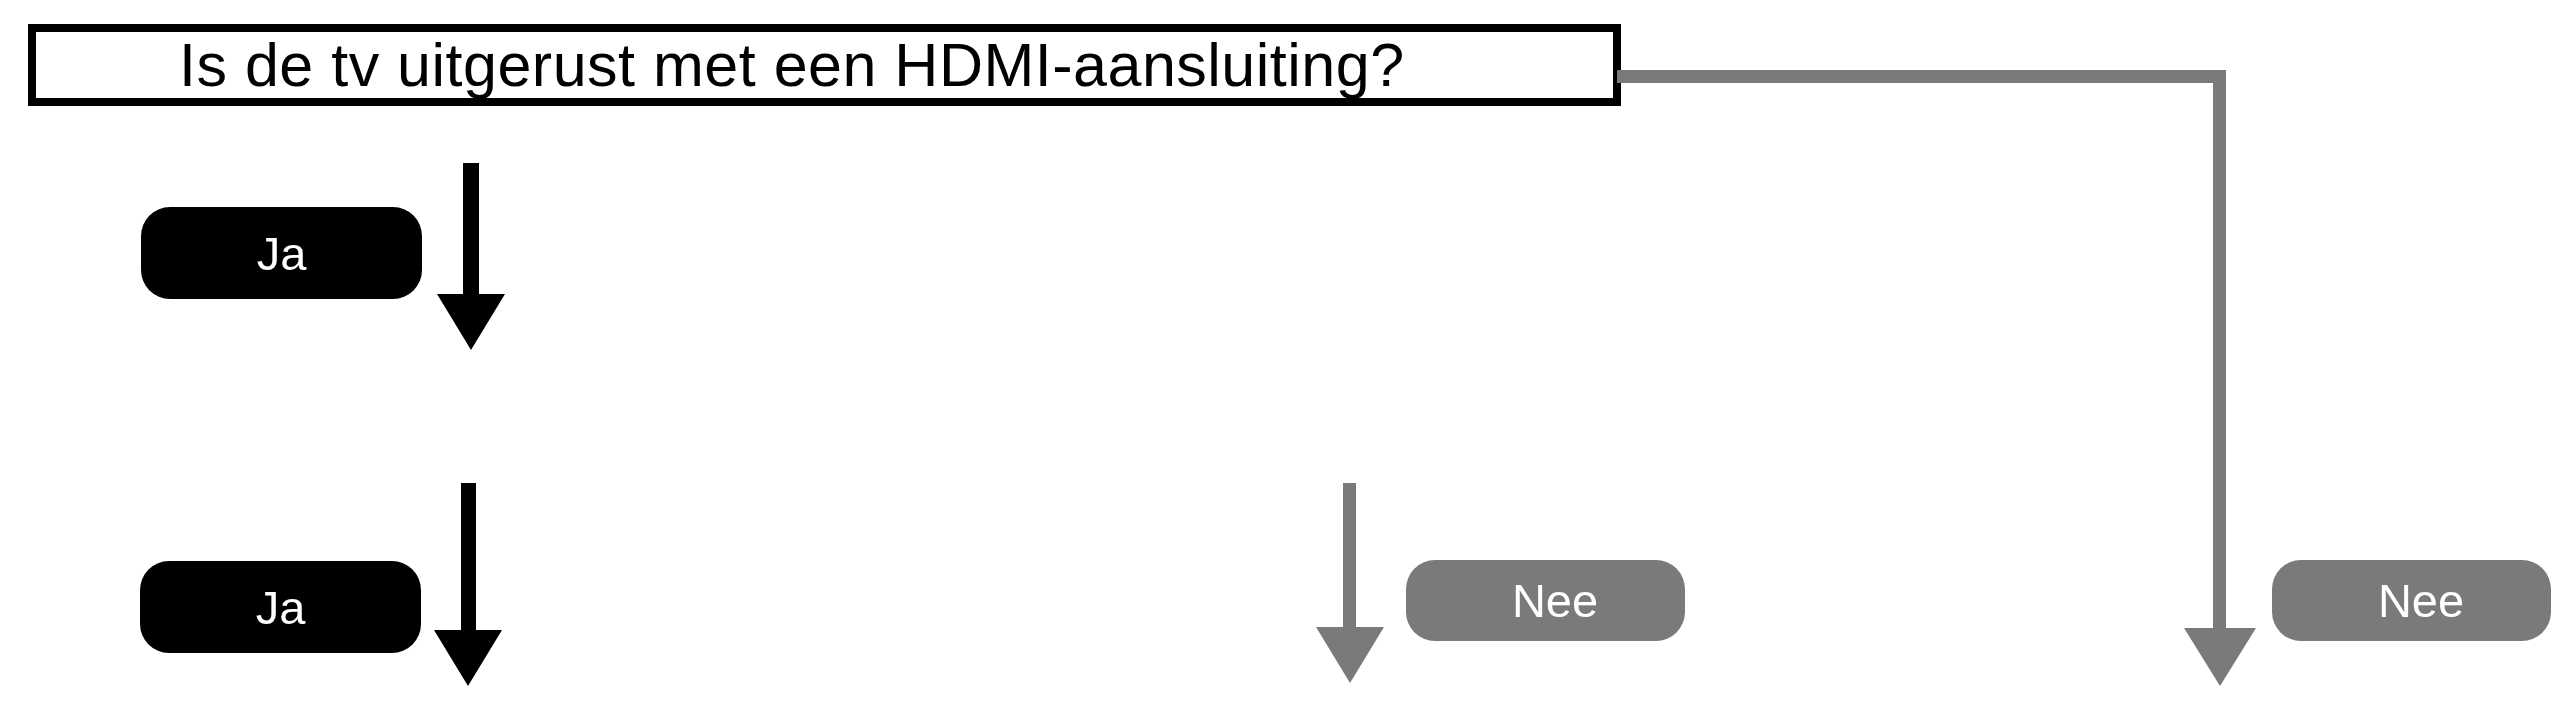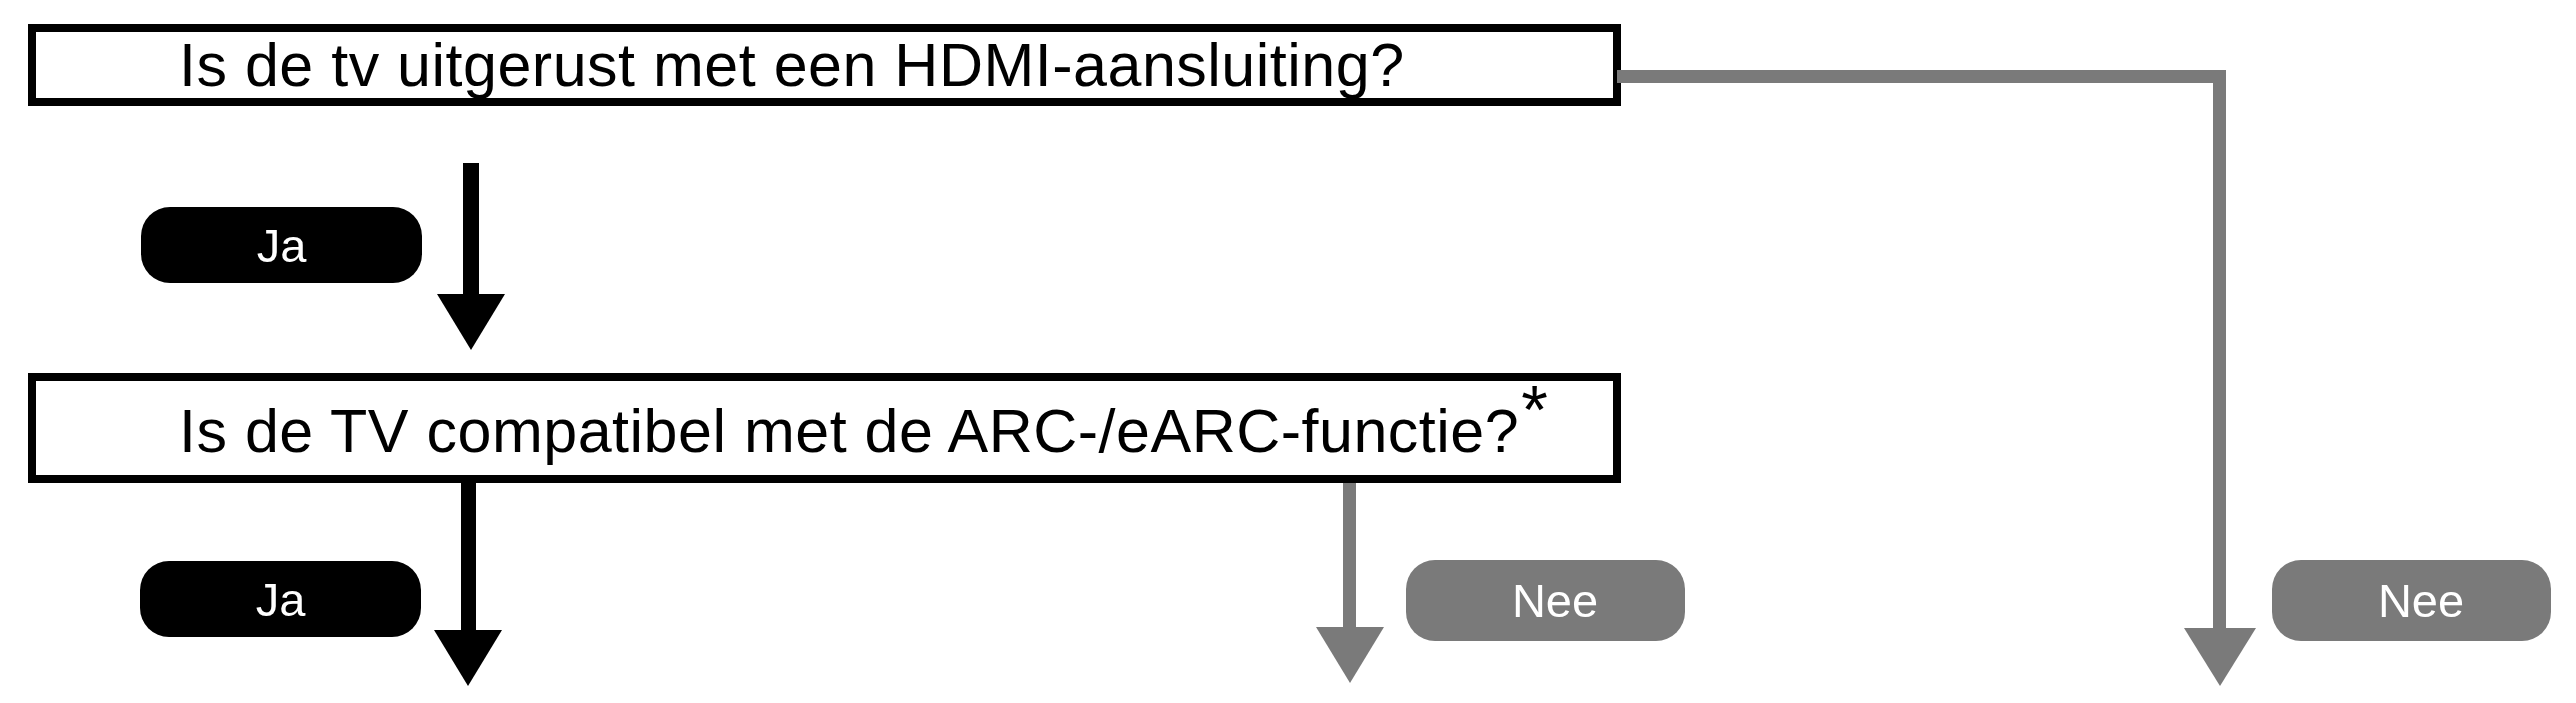--- a/index.html
+++ b/index.html
@@ -42,21 +42,21 @@
   .badge {
     position: absolute;
     box-sizing: border-box;
     border-radius: 29px;
     display: flex;
     align-items: center;
     justify-content: center;
     color: #ffffff;
     font-size: 47px;
   }
-  .badge.yes { background: #000000; width: 281px; height: 76px; }
+  .badge.yes { background: #000000; width: 281px; height: 92px; }
   .badge.no  { background: #7a7a7a; width: 279px; height: 81px; padding-left: 19px; }
   .line { position: absolute; }
   .line.black { background: #000000; }
   .line.gray  { background: #7a7a7a; }
   .tri {
     position: absolute;
     width: 0;
     height: 0;
     border-left: 34px solid transparent;
     border-right: 34px solid transparent;
@@ -77,23 +77,20 @@
   <div class="line gray" style="left: 1617px; top: 70px; width: 609px; height: 12.6px;"></div>
   <div class="line gray" style="left: 2213px; top: 70px; width: 12.6px; height: 560px;"></div>
   <div class="tri grayhead wide" style="left: 2184px; top: 628px;"></div>
 
   <div class="badge yes" style="left: 141px; top: 207px;">
     <span>Ja</span>
   </div>
   <div class="line black" style="left: 463px; top: 163px; width: 15.5px; height: 134px;"></div>
   <div class="tri blackhead" style="left: 437px; top: 294px;"></div>
 
-  <div class="qbox" style="top: 373px; height: 110px;">
-    <span class="qtext"><span>Is de TV compatibel met de ARC-/eARC-functie?</span><span class="fnmark">*</span></span>
-  </div>
 
   <div class="badge yes" style="left: 140px; top: 561px;">
     <span>Ja</span>
   </div>
   <div class="line black" style="left: 461px; top: 483px; width: 14.5px; height: 150px;"></div>
   <div class="tri blackhead" style="left: 434px; top: 630px;"></div>
 
   <div class="line gray" style="left: 1343px; top: 483px; width: 12.6px; height: 147px;"></div>
   <div class="tri grayhead" style="left: 1316px; top: 627px;"></div>
   <div class="badge no" style="left: 1406px; top: 560px;">

